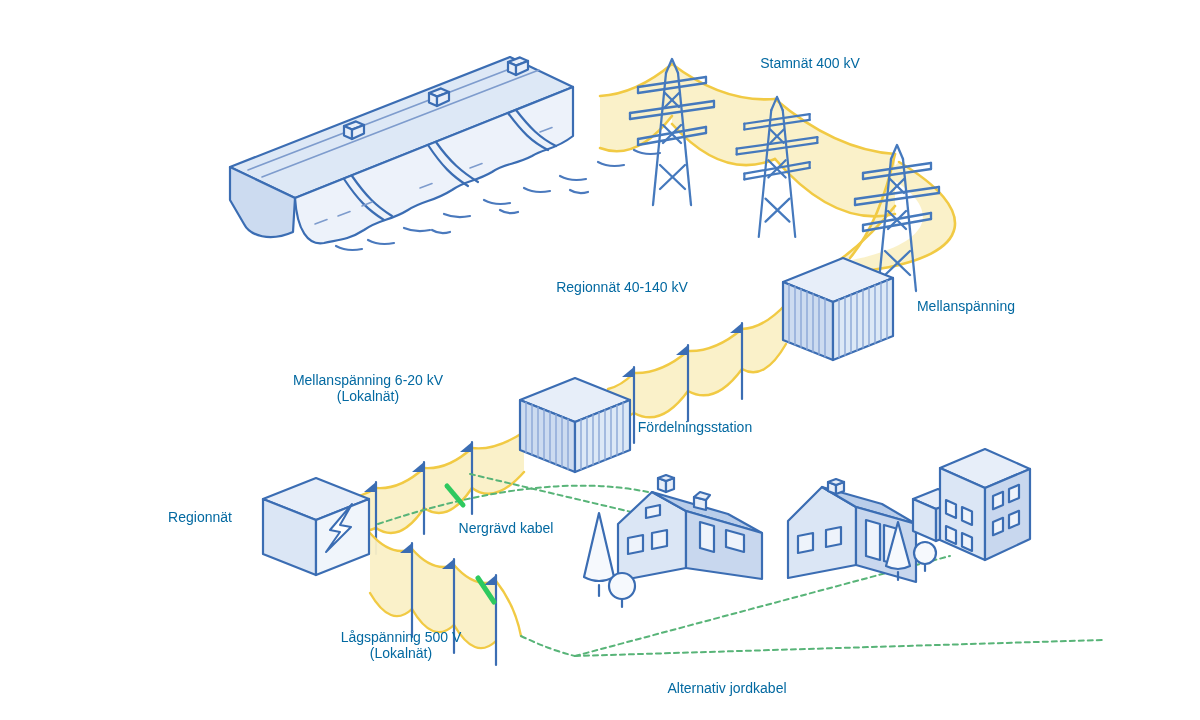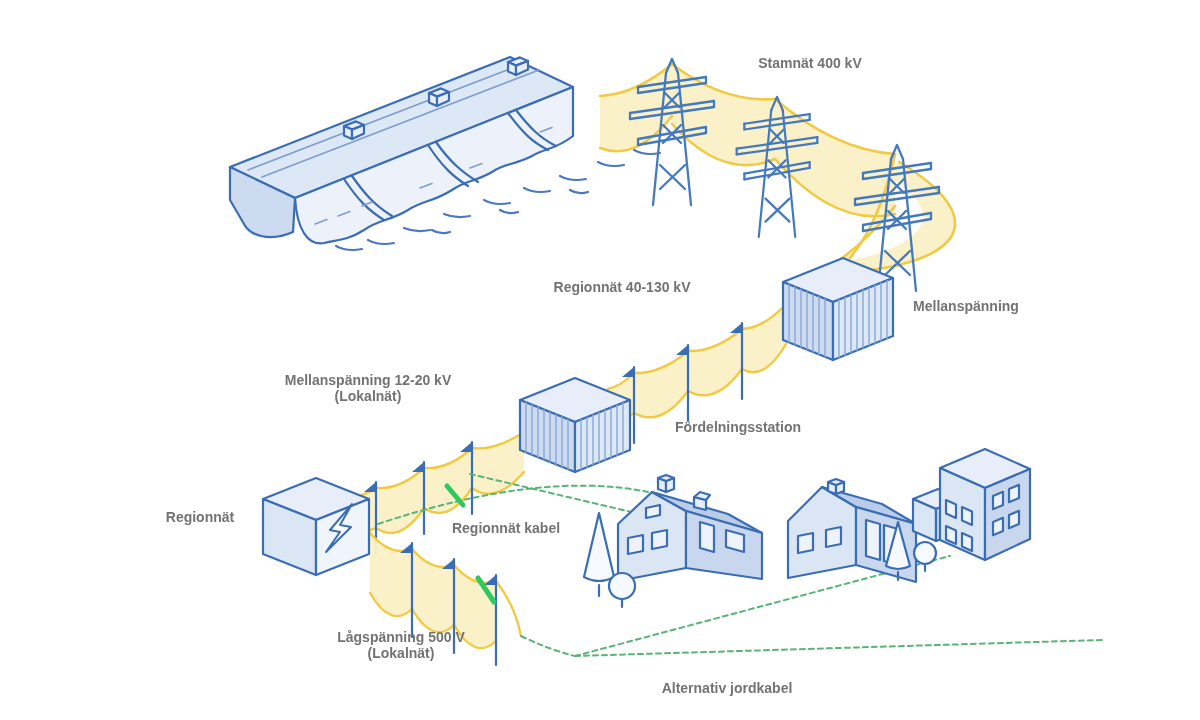--- a/index.html
+++ b/index.html
@@ -4,22 +4,22 @@
 <style>
   html,body{margin:0;padding:0;background:#fff;}
   .canvas{position:relative;width:1200px;height:720px;background:#ffffff;overflow:hidden;
           font-family:"Liberation Sans", sans-serif;}
   svg{position:absolute;left:0;top:0;}
   svg *{stroke-linecap:round;stroke-linejoin:round;}
   .blue{stroke:#3b6db3;stroke-width:2.2;fill:none;}
   .blue-f{stroke:#3b6db3;stroke-width:2.2;}
   .thin{stroke:#7e9ccd;stroke-width:1.6;fill:none;}
   .rib{stroke:#8aa7d6;stroke-width:1.4;}
-  .lbl{position:absolute;transform:translateX(-50%);font-weight:700;font-size:14px;
-       line-height:16px;color:#737373;white-space:nowrap;text-align:center;letter-spacing:0;}
+  .lbl{position:absolute;transform:translateX(-50%);font-weight:400;font-size:14px;
+       line-height:16px;color:#0369a1;white-space:nowrap;text-align:center;letter-spacing:0;}
 </style>
 </head>
 <body>
 
 <div class="canvas">
 <svg width="1200" height="720" viewBox="0 0 1200 720">
   <defs>
     <g id="pylon" stroke="#4579bd" stroke-width="2.3" fill="none">
       <path d="M-6,-132 L-19,0"></path>
           <path d="M6,-132 L19,0"></path>
@@ -323,27 +323,27 @@
     <circle class="blue-f" fill="#f6f9fd" cx="622" cy="586" r="13"></circle>
     <path class="blue" d="M622,599 L622,607"></path>
     <path class="blue-f" fill="#f6f9fd" d="M898,522 L886,566 Q898,572 910,566 Z"></path>
     <path class="blue" d="M898,572 L898,580"></path>
     <circle class="blue-f" fill="#f6f9fd" cx="925" cy="553" r="11"></circle>
     <path class="blue" d="M925,564 L925,571"></path>
   </g>
 </svg>
 
 <div class="lbl" style="left:810px;top:55px">Stamnät 400 kV</div>
-<div class="lbl" style="left:622px;top:279px">Regionnät 40-130 kV</div>
+<div class="lbl" style="left:622px;top:279px">Regionnät 40-140 kV</div>
 <div class="lbl" style="left:966px;top:298px">Mellanspänning</div>
 <div class="lbl" style="left:368px;top:372px">
-  <div>Mellanspänning 12-20 kV</div>
+  <div>Mellanspänning 6-20 kV</div>
   <div>(Lokalnät)</div>
 </div>
-<div class="lbl" style="left:738px;top:419px">Fördelningsstation</div>
+<div class="lbl" style="left:695px;top:419px">Fördelningsstation</div>
 <div class="lbl" style="left:200px;top:509px">Regionnät</div>
-<div class="lbl" style="left:506px;top:520px">Regionnät kabel</div>
+<div class="lbl" style="left:506px;top:520px">Nergrävd kabel</div>
 <div class="lbl" style="left:401px;top:629px">
   <div>Lågspänning 500 V</div>
   <div>(Lokalnät)</div>
 </div>
 <div class="lbl" style="left:727px;top:680px">Alternativ jordkabel</div>
 </div>
 
 </body></html>

